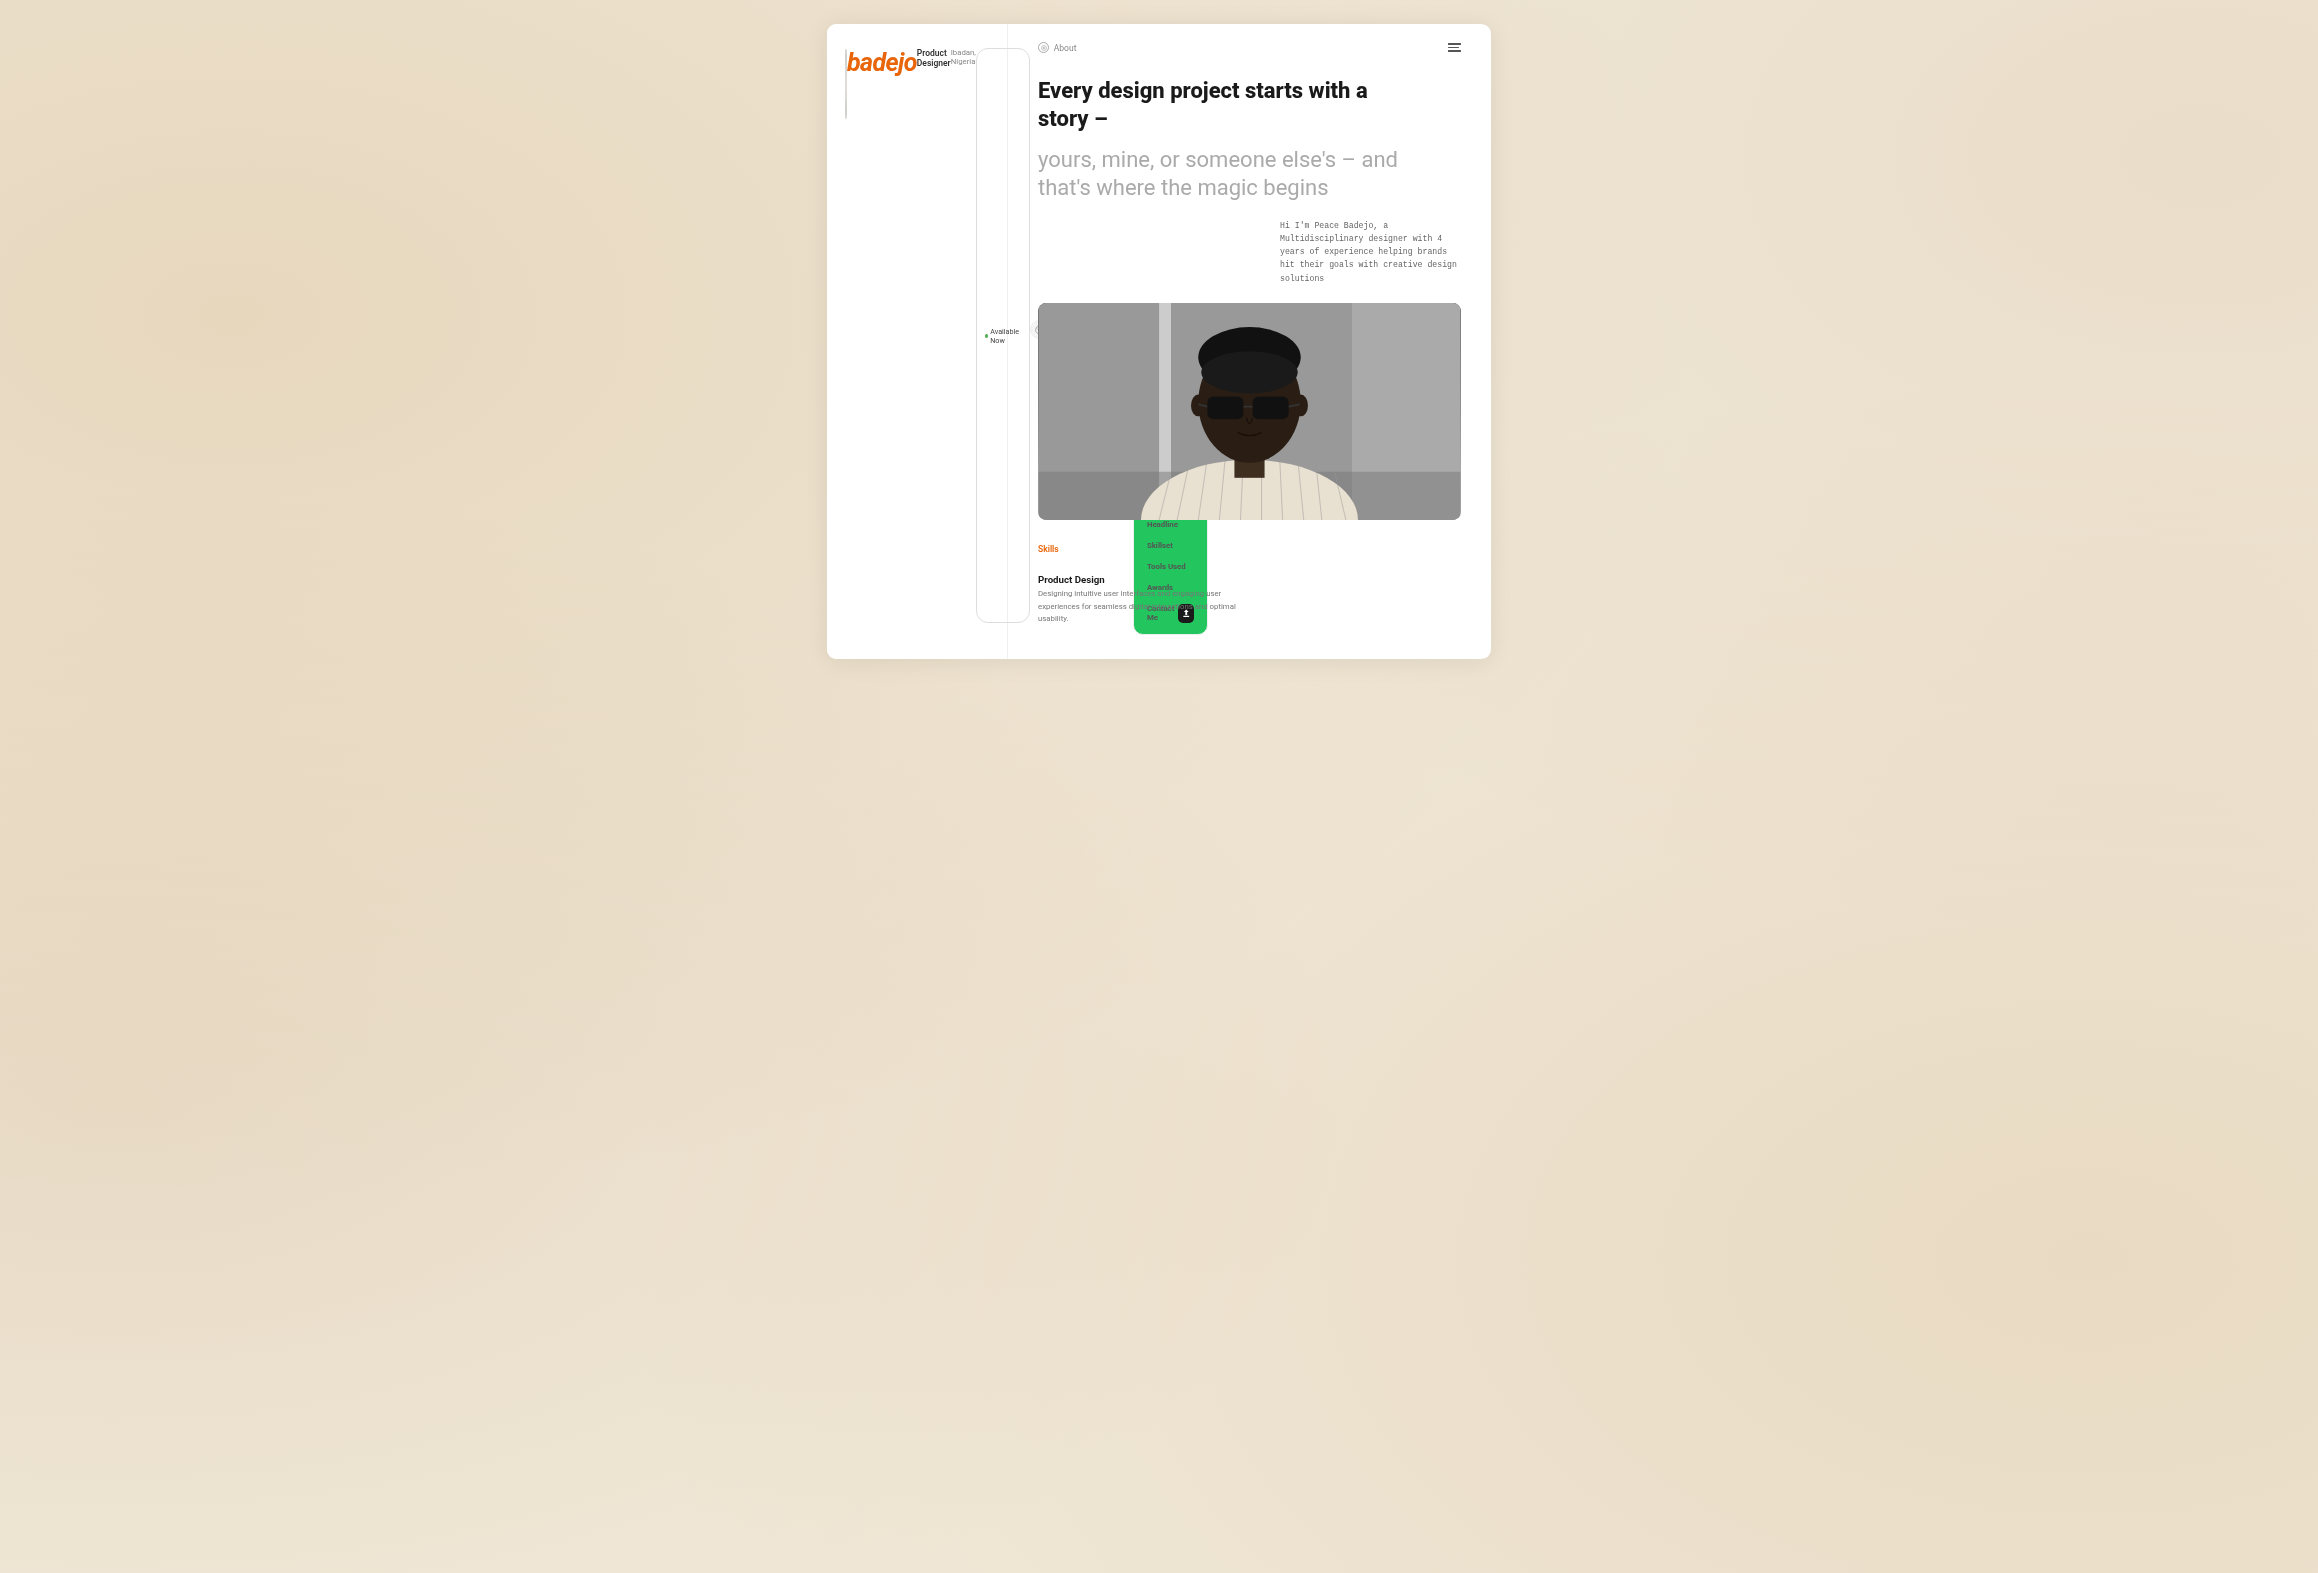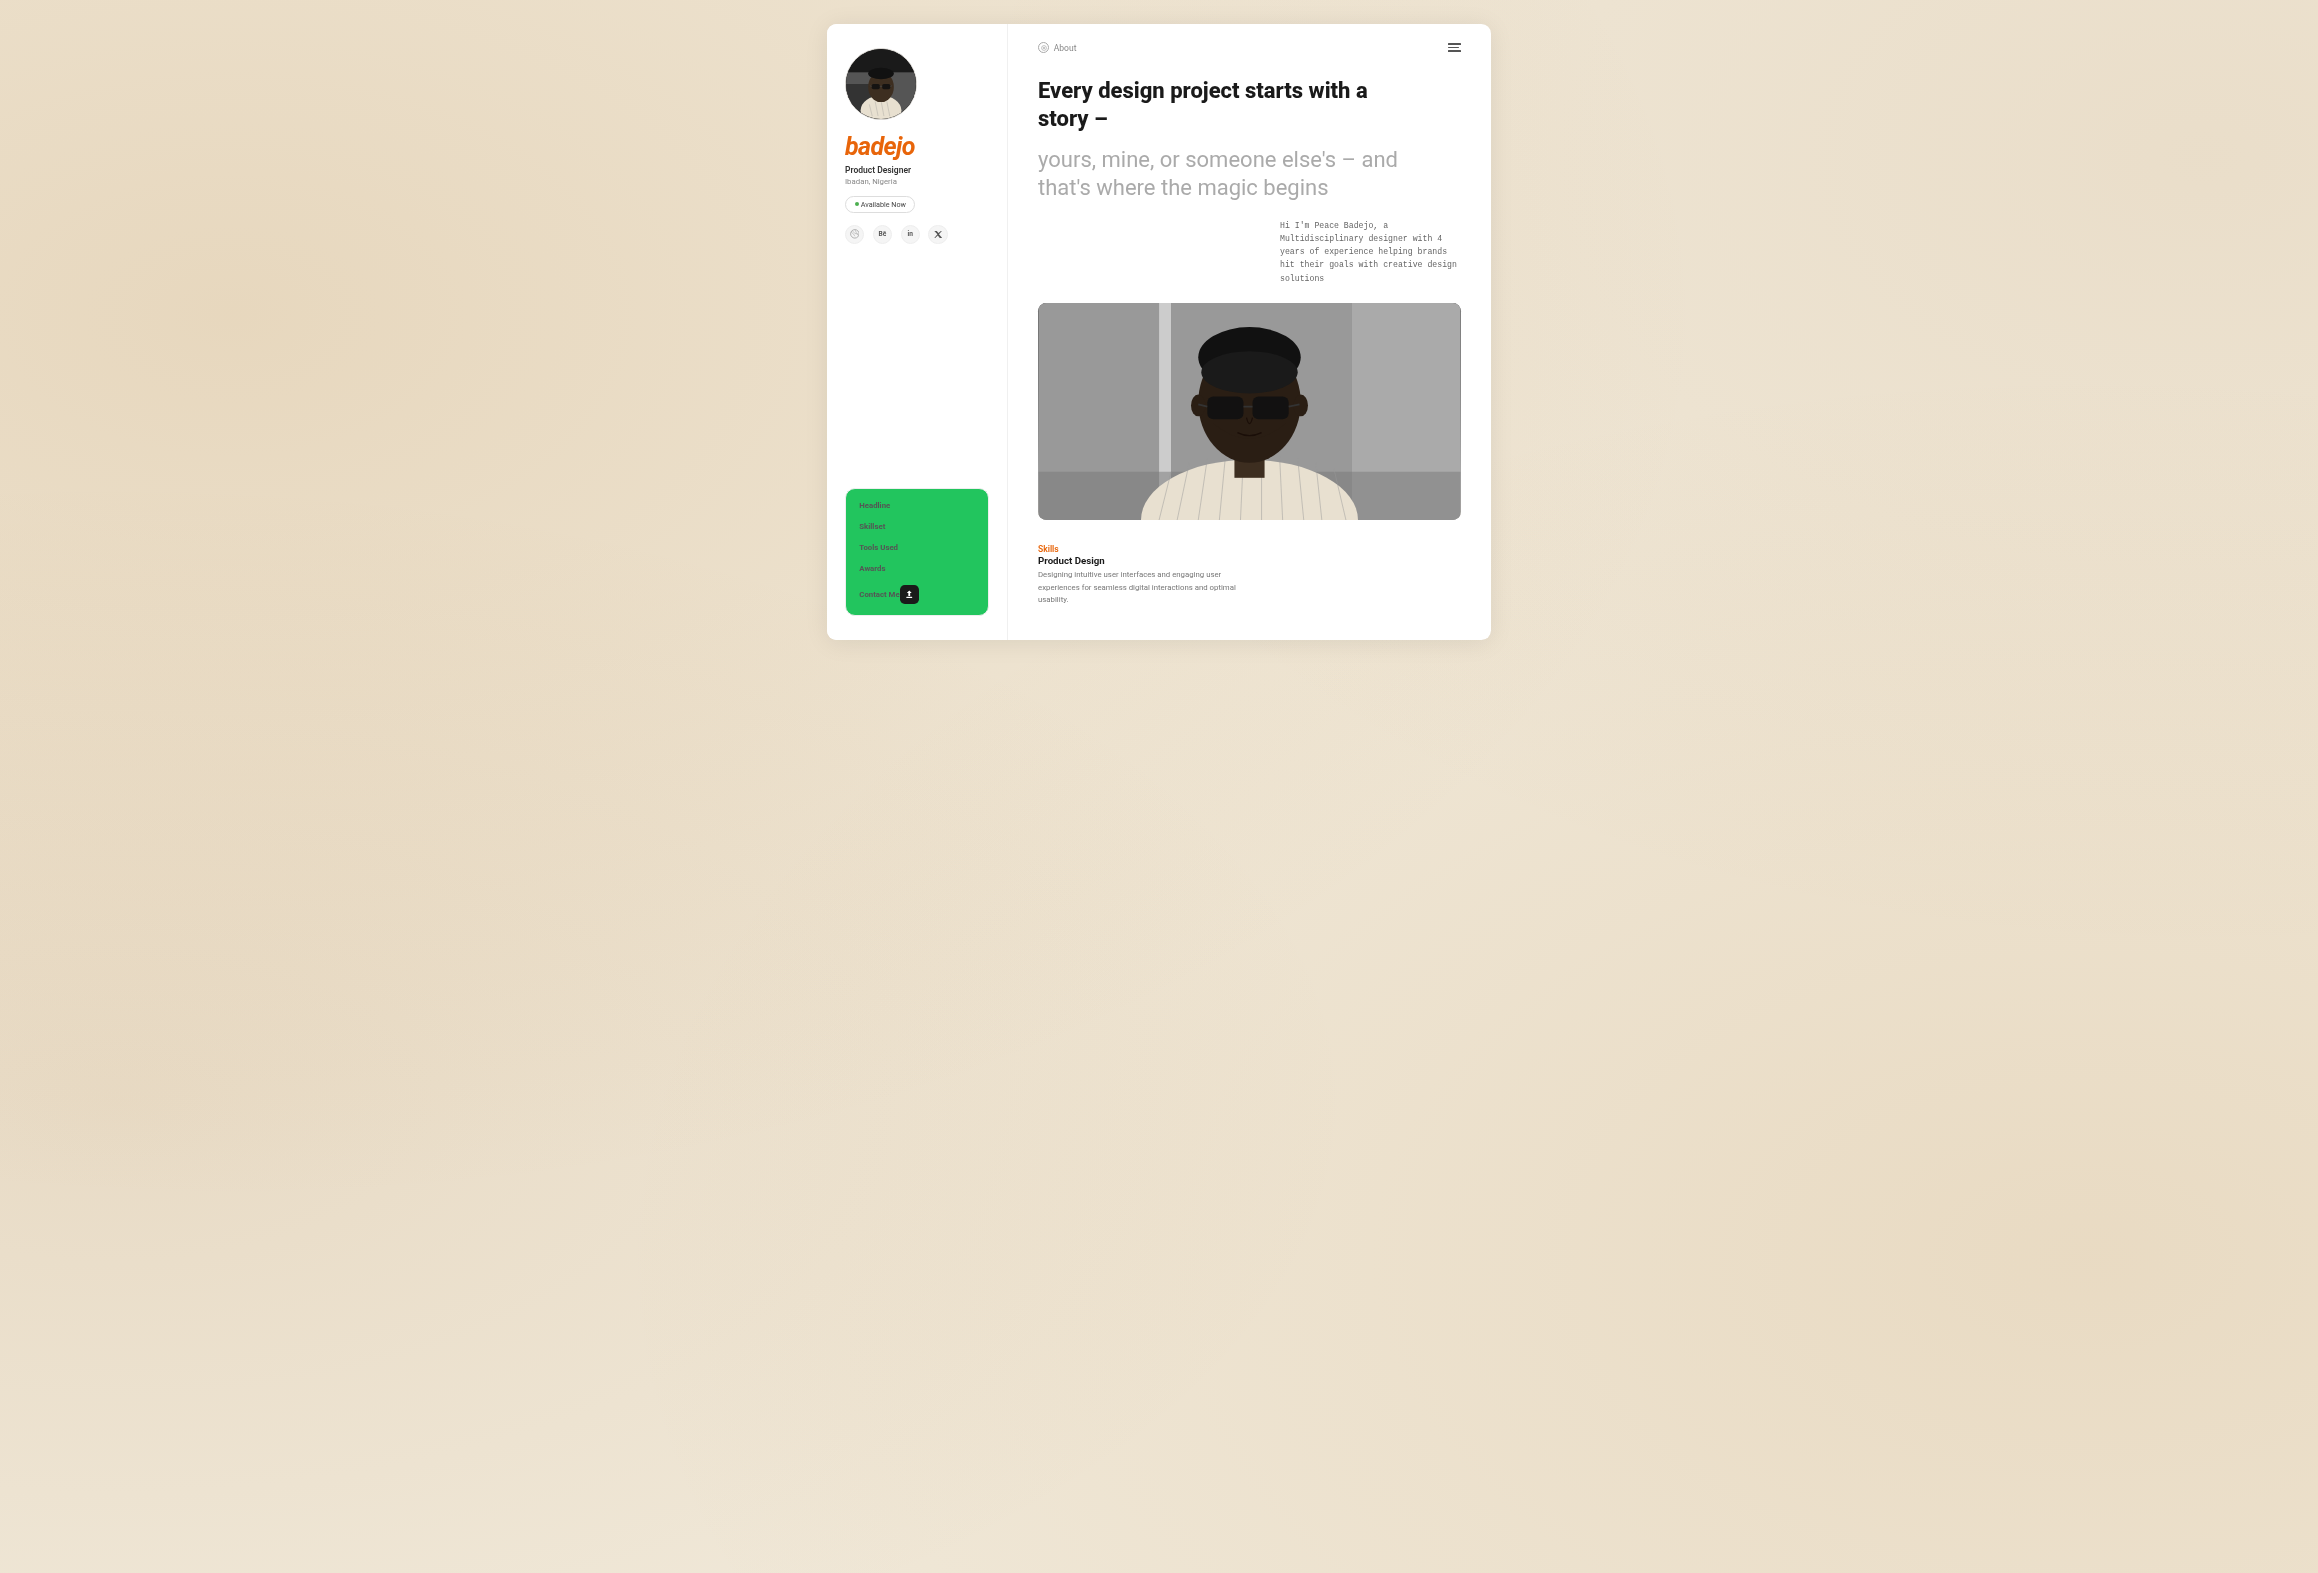--- a/index.html
+++ b/index.html
@@ -31,21 +31,20 @@
     }
 
     
     .sidebar {
       width: 181px;
       min-width: 181px;
       background: #fff;
       padding: 24px 18px;
       border-right: 0.6px solid #f0f0f0;
       display: flex;
-      flex-direction: column;
       gap: 0;
     }
 
     .avatar-wrapper {
       width: 72px;
       height: 72px;
       border-radius: 50%;
       overflow: hidden;
       margin-bottom: 12px;
       background: #222;
@@ -267,21 +266,21 @@
     }
 
     .skills-section {
       margin-top: 6px;
     }
 
     .skills-label {
       font-size: 8.5px;
       font-weight: 600;
       color: #e8650a;
-      margin-bottom: 1px;
+      margin-bottom: 20px;
     }
 
     .skill-item {
       margin-bottom: 9.7px;
     }
 
     .skill-title {
       font-size: 9.7px;
       font-weight: 700;
       color: #1a1a1a;

